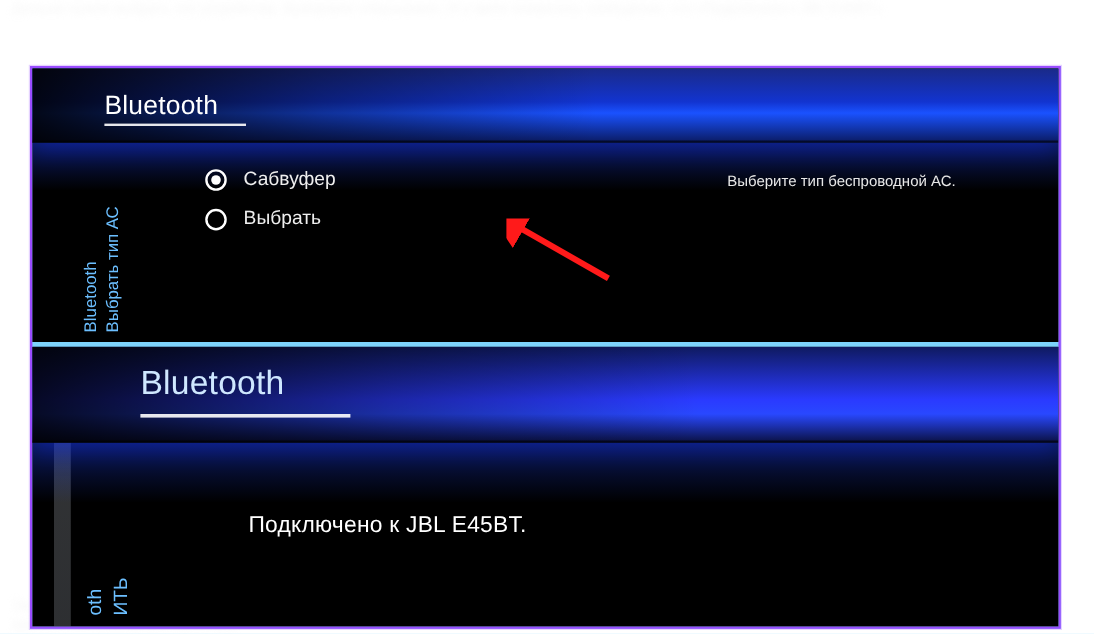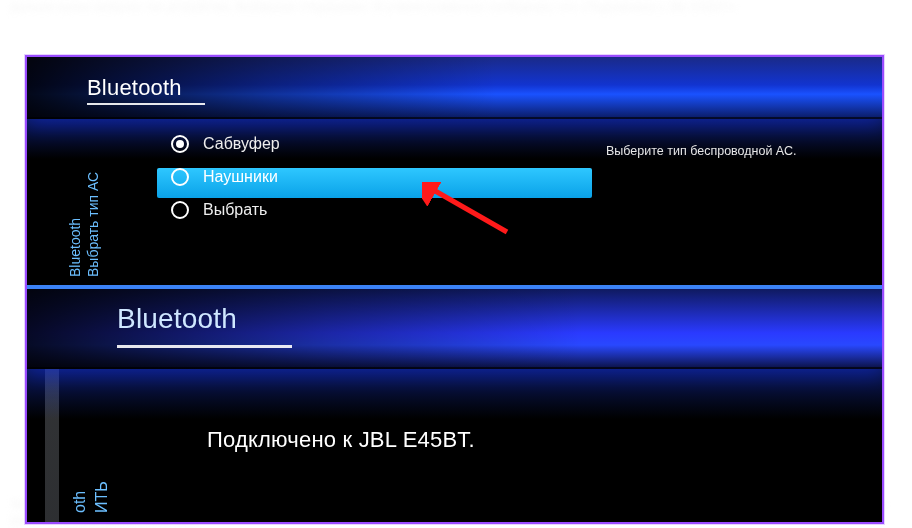--- a/index.html
+++ b/index.html
@@ -1,20 +1,20 @@
 <!DOCTYPE html>
 <html><head>
 <meta charset="utf-8">
 <style>
   html,body{margin:0;padding:0;width:912px;height:528px;background:#fff;font-family:Arial,Helvetica,sans-serif;overflow:hidden}
   .page{width:912px;height:528px;position:relative;background:#fff}
   .blurb{position:absolute;left:10px;right:10px;color:#e8e8e8;font-size:12px;line-height:1.3;filter:blur(3px);opacity:.4}
   .blurb.top{top:0}
   .blurb.bot{bottom:0}
-  .frame{position:absolute;left:25px;top:55px;width:855px;height:465px;border:2px solid #9a4cff;box-shadow:0 0 0 1px rgba(155,80,255,.25);background:#3b82f6}
+  .frame{position:absolute;left:25px;top:55px;width:855px;height:465px;border:2px solid #9a4cff;box-shadow:0 0 0 1px rgba(155,80,255,.25);background:#7dd3fc}
   .panel{position:absolute;left:0;width:100%;background:#000;overflow:hidden}
   .panel.p1{top:0;height:228px}
   .panel.p2{top:232px;height:233px}
 
   
   .hdr{position:relative;height:62px;width:100%;
     background:
       linear-gradient(90deg, rgba(0,0,0,.9) 0%, rgba(0,0,0,.4) 28%, rgba(0,0,0,0) 55%),
       linear-gradient(180deg, #1a2a88 0%, #1234d0 45%, #1a52ff 60%, #0a1a60 100%);
     box-shadow:0 8px 18px rgba(10,30,200,.45), inset 0 -2px 0 rgba(0,0,0,.6);
@@ -26,21 +26,21 @@
     background:linear-gradient(180deg, rgba(30,70,255,.35), rgba(0,0,0,0));}
 
   
   .vtabs{position:absolute;left:40px;top:72px;height:150px;width:30px}
   .vtab{position:absolute;color:#6cbfff;font-size:14px;white-space:nowrap;transform-origin:left top;transform:rotate(-90deg)}
   .vtab.t1{left:0;top:148px}
   .vtab.t2{left:18px;top:148px}
 
   
   .options{position:absolute;left:130px;top:78px;right:290px}
-  .opt{display:flex;align-items:flex-start;height:30px;padding:0 14px;color:#eee;font-size:16px;border-radius:2px;margin-bottom:3px}
+  .opt{display:flex;align-items:center;height:30px;padding:0 14px;color:#eee;font-size:16px;border-radius:2px;margin-bottom:3px}
   .opt.selected{background:linear-gradient(180deg,#2ec7ff,#0aa2e8);color:#fff}
   .opt.first{position:relative}
   .opt .radio{width:14px;height:14px;border:2px solid #fff;border-radius:50%;margin-right:14px;display:inline-flex;align-items:center;justify-content:center;flex:0 0 auto}
   .opt .radio .dot{width:8px;height:8px;background:#fff;border-radius:50%}
   .opt .lbl{flex:1}
   .opt.selected .radio{border-color:#fff}
   
   .arrow{position:absolute;left:395px;top:125px;width:90px;height:60px;pointer-events:none}
   .arrow svg{width:100%;height:100%}
 
@@ -48,21 +48,21 @@
   .help{position:absolute;right:26px;top:86px;width:250px;color:#e7e7e7;font-size:12.5px;line-height:1.35}
   .help .h1{font-weight:400;margin-bottom:4px}
 
   
   .p2 .hdr .title{font-size:28px;left:90px;top:14px;color:#cfe7ff}
   .p2 .hdr{height:80px;background:
       linear-gradient(90deg, rgba(0,0,0,.85) 0%, rgba(0,0,0,.35) 35%, rgba(0,0,0,0) 65%),
       linear-gradient(180deg, #0f1a60 0%, #2a3aff 55%, #2948ff 70%, #0a1040 100%)}
   .p2 .hdr .rule{left:90px;top:56px;width:175px;height:3px}
   .p2 .glow{top:80px;height:50px}
-  .msg{position:absolute;left:180px;top:138px;color:#fff;font-size:22px;letter-spacing:.2px}
+  .msg{position:absolute;left:180px;top:138px;color:#fff;font-size:19px;letter-spacing:.2px}
   .p2 .vtabs{left:44px;top:96px;height:130px}
   .p2 .vtab{color:#6cbfff;font-size:16px}
   .p2 .vtab.t1{top:128px}
   .p2 .vtab.t2{left:22px;top:128px}
   .p2 .edge{position:absolute;left:18px;top:0;width:14px;height:100%;background:linear-gradient(180deg,#d0d5dc,#b5bcc7);opacity:.25}
 </style>
 </head>
 <body>
 <div class="page">
 
@@ -82,24 +82,20 @@
         <span class="vtab t1">Bluetooth</span>
         <span class="vtab t2">Выбрать тип АС</span>
       </div>
 
       <div class="options">
         <div class="opt first">
           <span class="radio">
               <span class="dot"></span>
             </span>
           <span class="lbl">Сабвуфер</span>
-        </div>
-        <div class="opt selected">
-          <span class="radio"></span>
-          <span class="lbl">Наушники</span>
         </div>
         <div class="opt">
           <span class="radio"></span>
           <span class="lbl">Выбрать</span>
         </div>
       </div>
 
       <div class="arrow">
         <svg viewBox="0 0 90 60">
           <defs>

